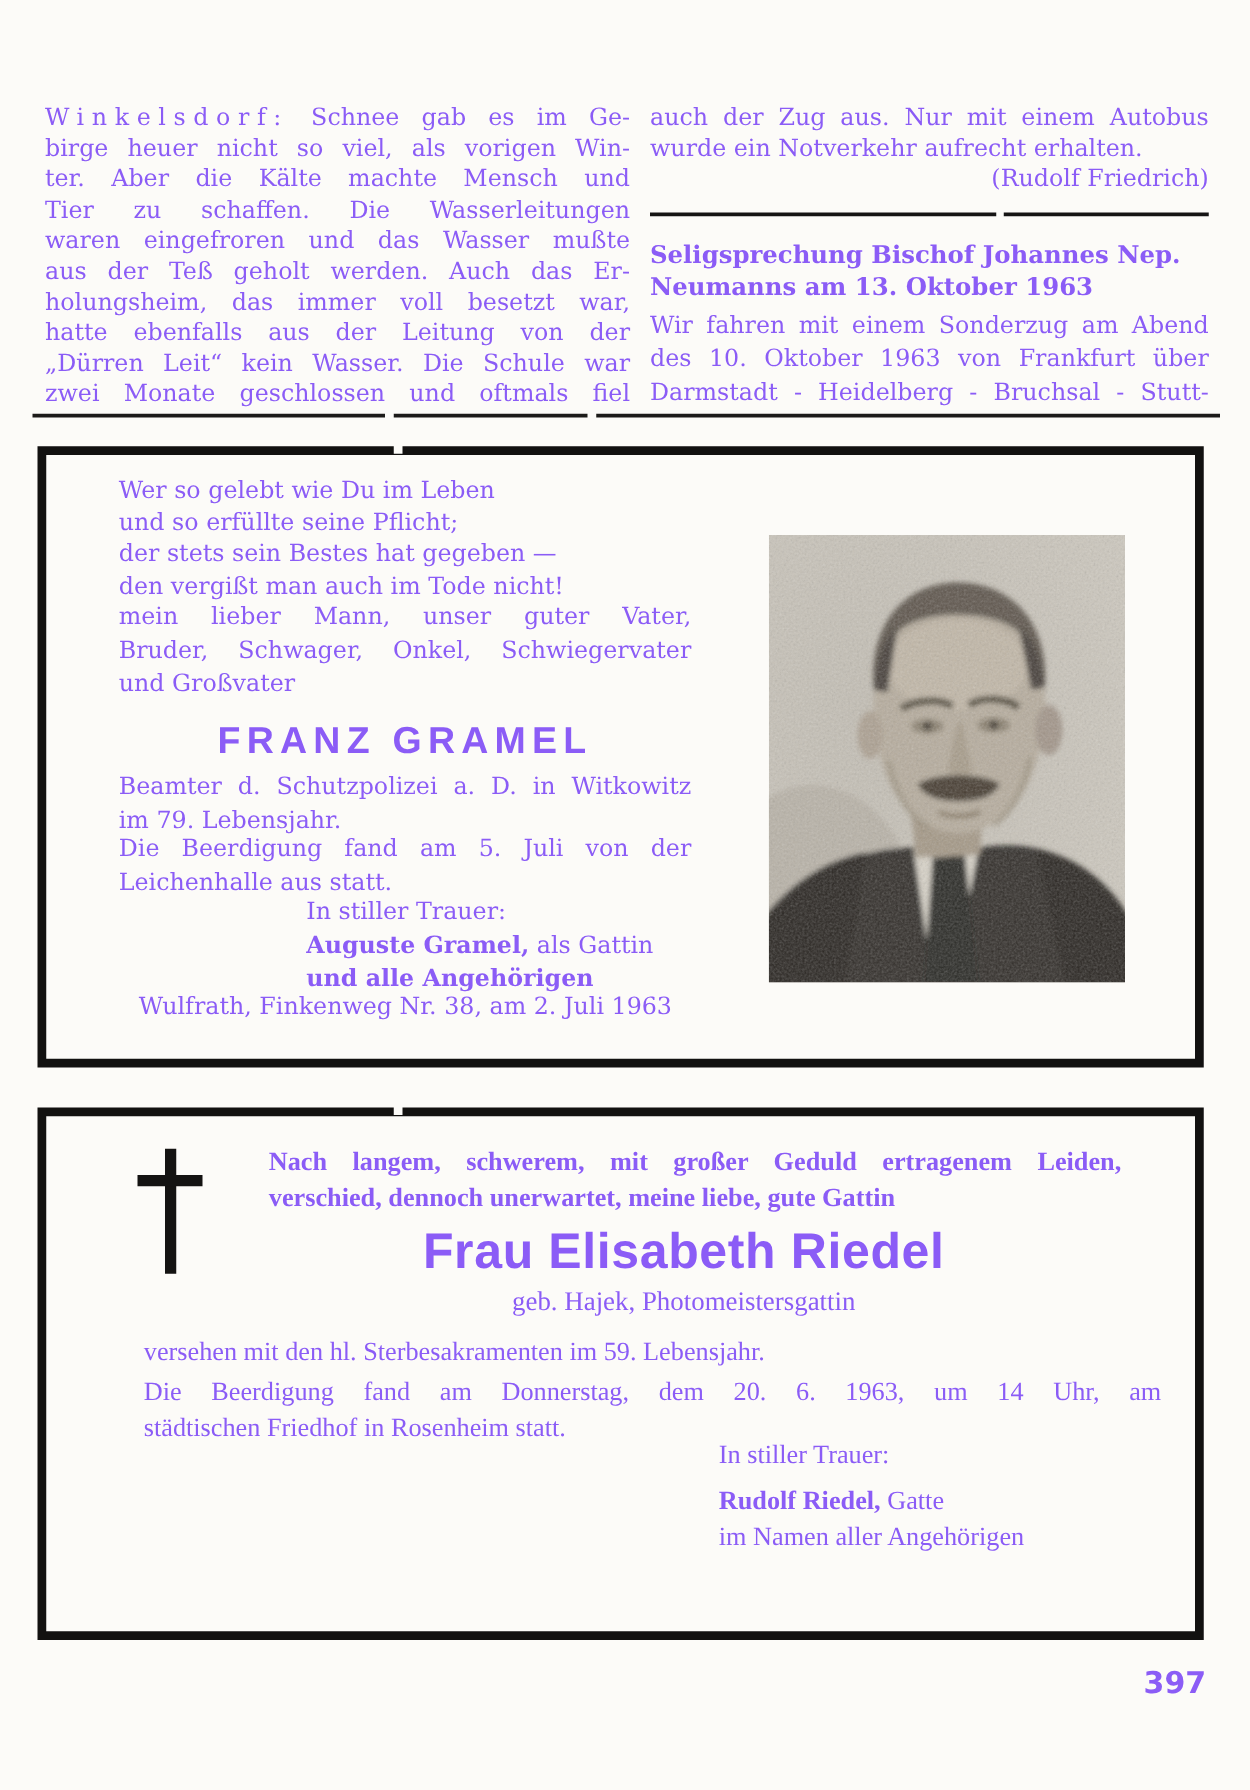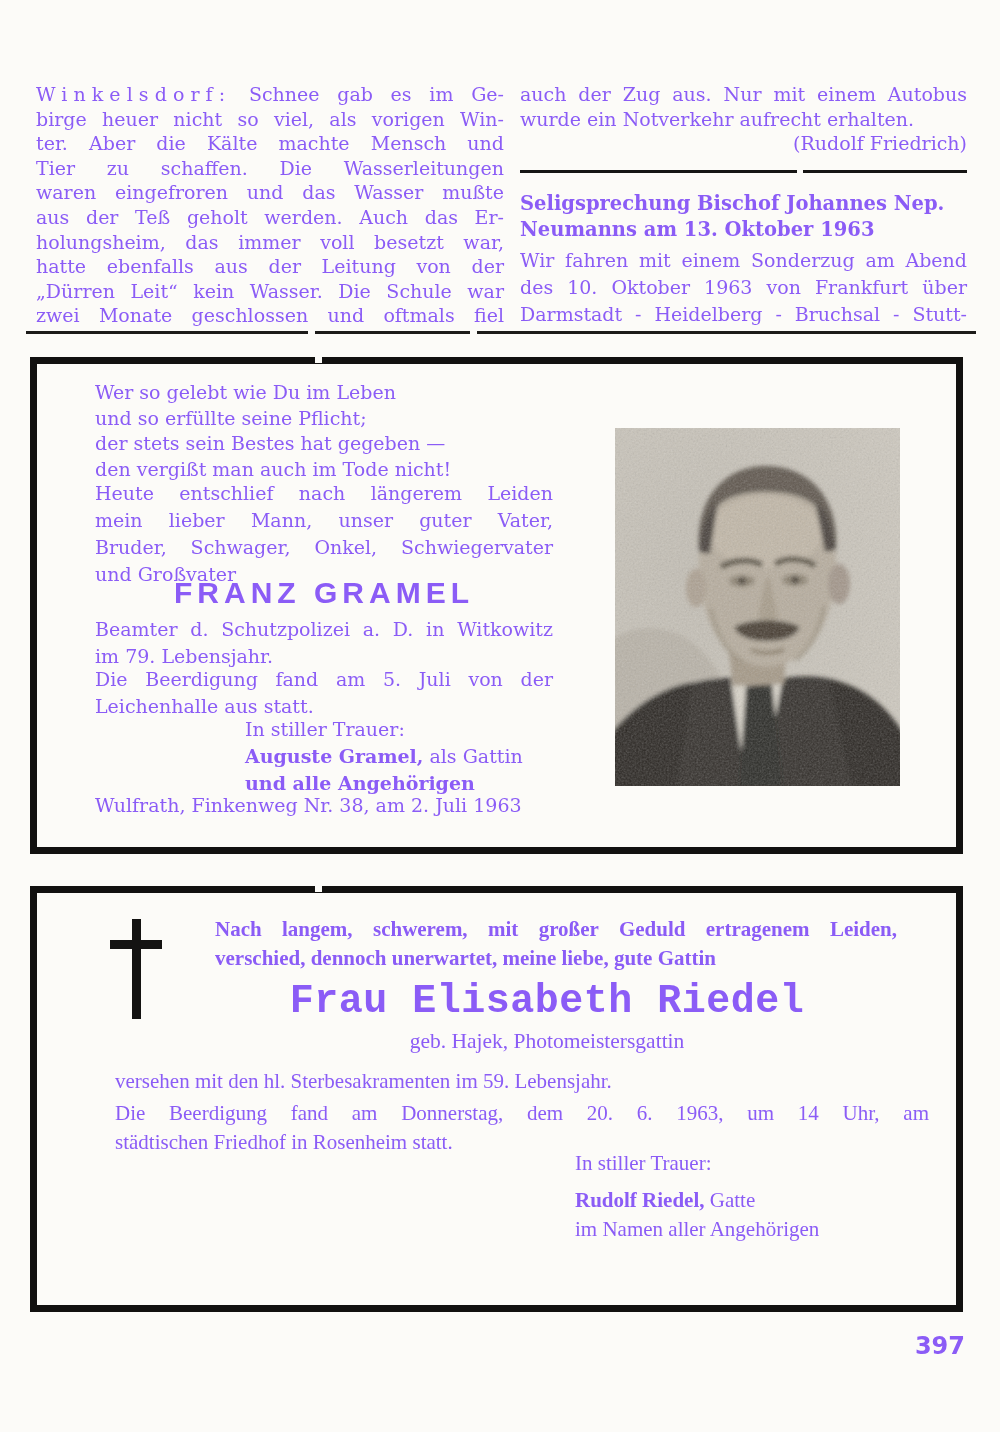--- a/index.html
+++ b/index.html
@@ -29,21 +29,21 @@
   
   .obox{border:7px solid #121110;background:#fcfbf8;}
   .gramel-body{font-size:19px;line-height:27px;}
   .poem{font-size:19px;line-height:25.5px;}
   .gramel-name{
     font-family:"Liberation Sans", sans-serif;
     font-weight:bold;font-size:30px;letter-spacing:5px;
   }
   .riedel-body{font-family:"Liberation Serif", serif;font-size:21px;line-height:29px;}
   .riedel-name{
-    font-family:Liberation Mono, monospace;
+    font-family:Liberation Sans, sans-serif;
     font-weight:bold;font-size:40px;letter-spacing:0.5px;
   }
   .riedel-sub{font-family:"Liberation Serif", serif;font-size:21.5px;}
   .pagenum{font-family:"DejaVu Sans", sans-serif;font-weight:bold;font-size:24px;}
   
   .cross{width:52px;height:100px;}
   .cross .vbar{position:absolute;left:22px;top:0;width:9px;height:100px;background:#141312;}
   .cross .hbar{position:absolute;left:0;top:21px;width:52px;height:9px;background:#141312;}
   .photo-frame{overflow:hidden;}
 </style>
@@ -92,21 +92,20 @@
   <div class="abs obox" style="left:30px;top:357px;width:919px;height:483px;">
 
     <div class="abs poem" style="left:58px;top:16px;width:420px;">
       <div class="line">Wer so gelebt wie Du im Leben</div>
       <div class="line">und so erfüllte seine Pflicht;</div>
       <div class="line">der stets sein Bestes hat gegeben —</div>
       <div class="line">den vergißt man auch im Tode nicht!</div>
     </div>
 
     <div class="abs gramel-body" style="left:58px;top:116px;width:458px;">
-      <div class="line just">Heute entschlief nach längerem Leiden</div>
       <div class="line just">mein lieber Mann, unser guter Vater,</div>
       <div class="line just">Bruder, Schwager, Onkel, Schwiegervater</div>
       <div class="line">und Großvater</div>
     </div>
 
     <div class="abs gramel-name ctr" style="left:58px;top:212px;width:458px;">FRANZ GRAMEL</div>
 
     <div class="abs gramel-body" style="left:58px;top:252px;width:458px;">
       <div class="line just">Beamter d. Schutzpolizei a. D. in Witkowitz</div>
       <div class="line">im 79. Lebensjahr.</div>
@@ -116,21 +115,21 @@
       <div class="line just">Die Beerdigung fand am 5. Juli von der</div>
       <div class="line">Leichenhalle aus statt.</div>
     </div>
 
     <div class="abs gramel-body" style="left:208px;top:352px;width:320px;">
       <div class="line">In stiller Trauer:</div>
       <div class="line"><span class="b">Auguste Gramel,</span><span> als Gattin</span></div>
       <div class="line b">und alle Angehörigen</div>
     </div>
 
-    <div class="abs gramel-body" style="left:58px;top:428px;width:500px;">
+    <div class="abs gramel-body" style="left:74px;top:428px;width:500px;">
       <div class="line">Wulfrath, Finkenweg Nr. 38, am 2. Juli 1963</div>
     </div>
 
     <div class="abs photo-frame" style="left:578px;top:64px;width:285px;height:358px;">
       <svg width="285" height="358" viewBox="0 0 285 358" xmlns="http://www.w3.org/2000/svg">
         <defs>
           <filter id="soft">
               <feGaussianBlur stdDeviation="2.2"></feGaussianBlur>
             </filter>
           <filter id="grain">

